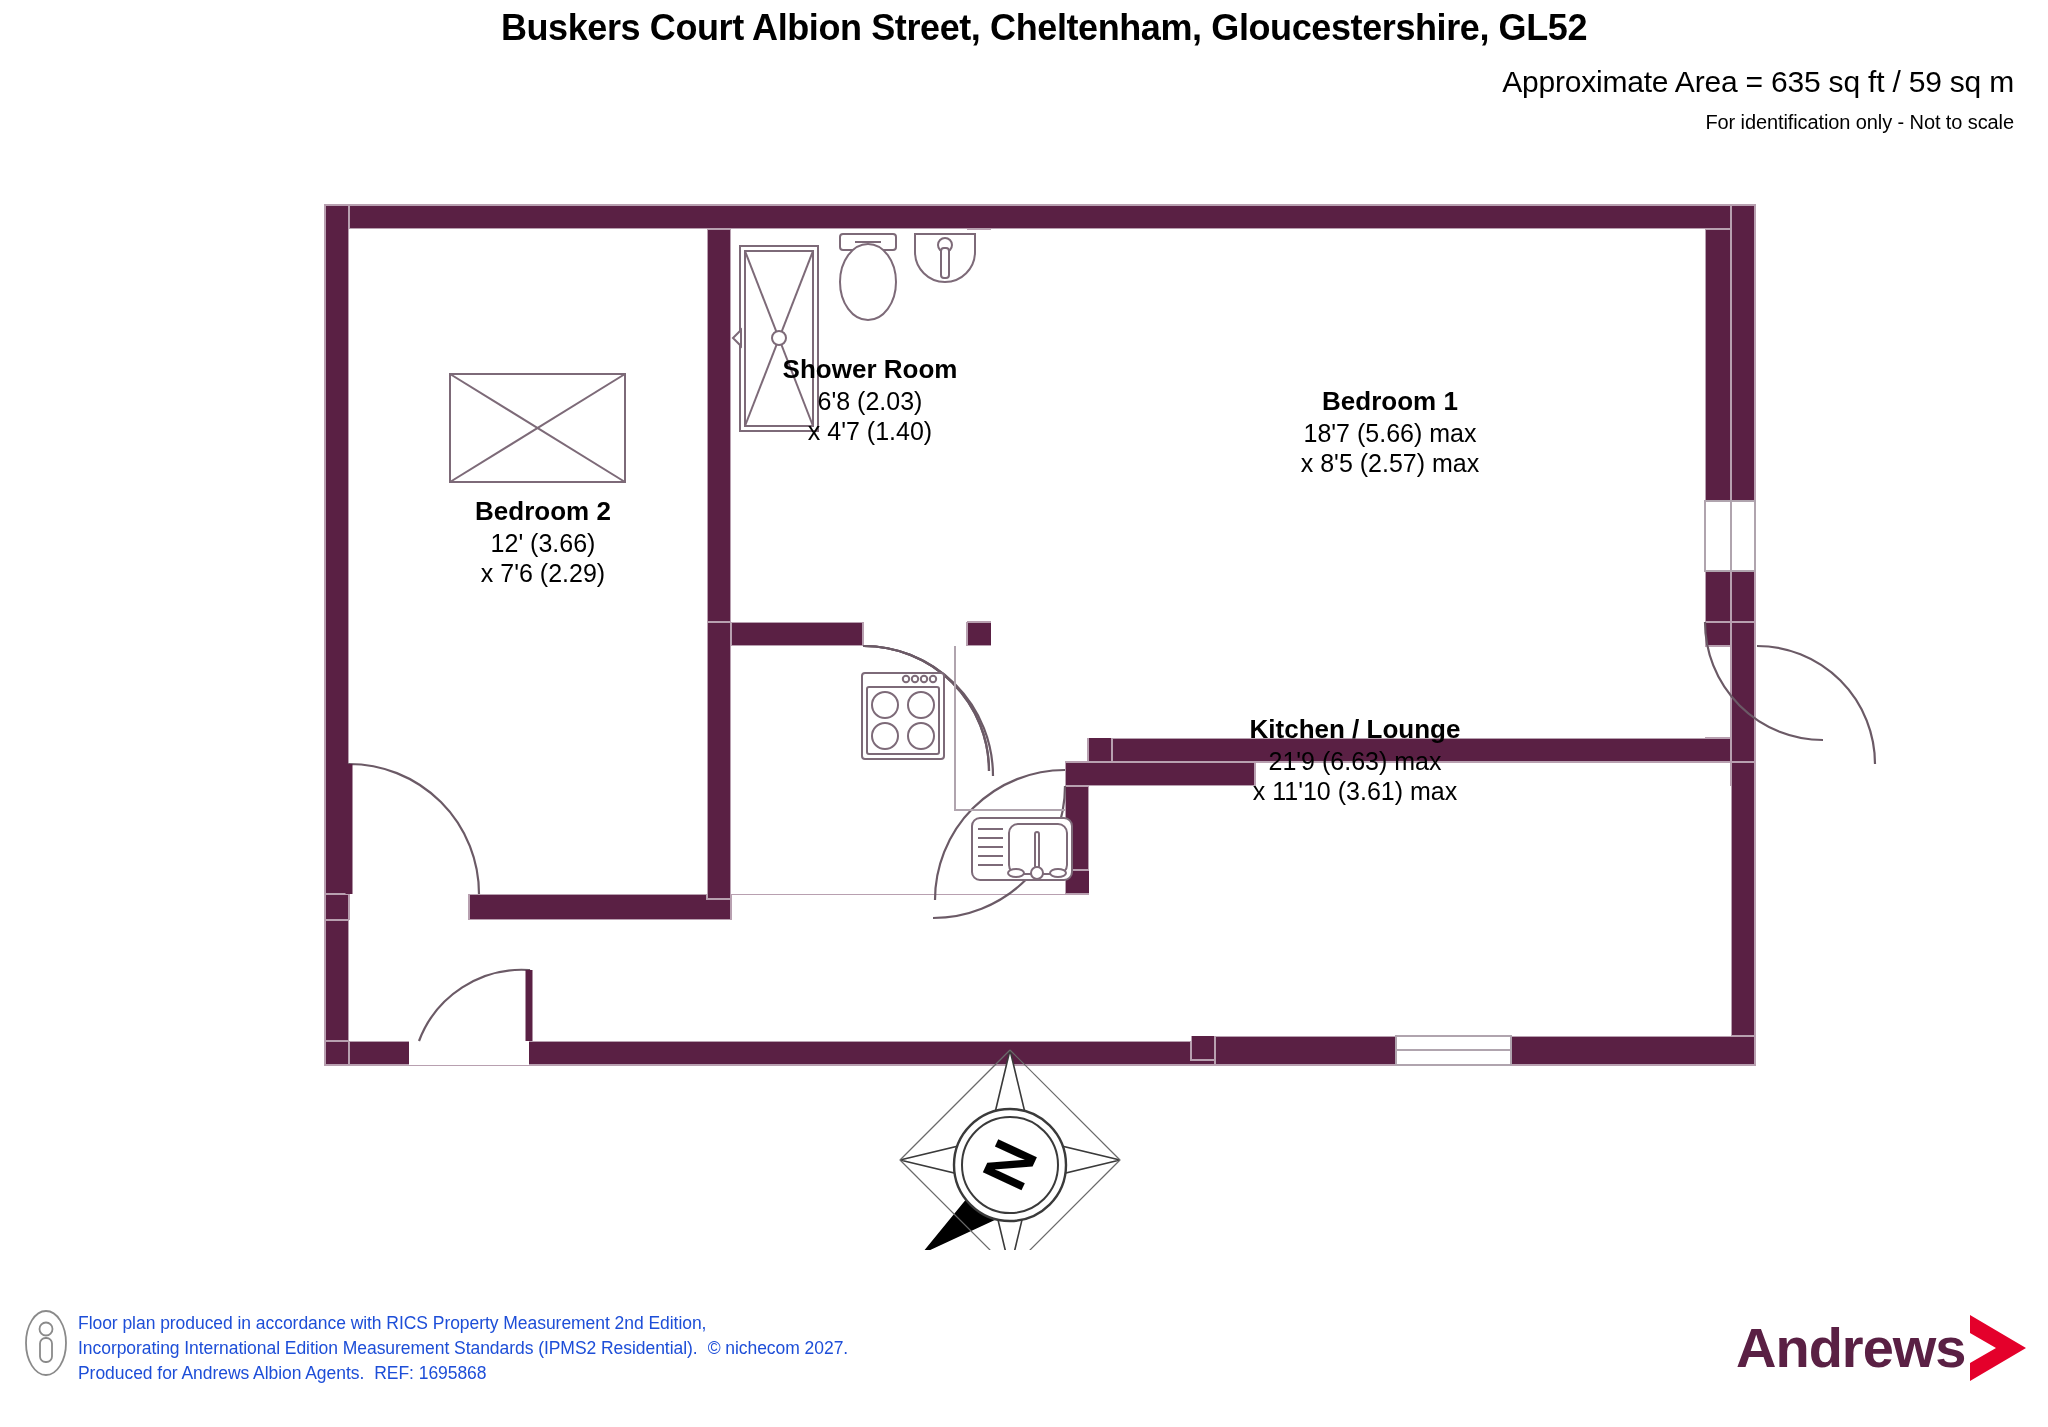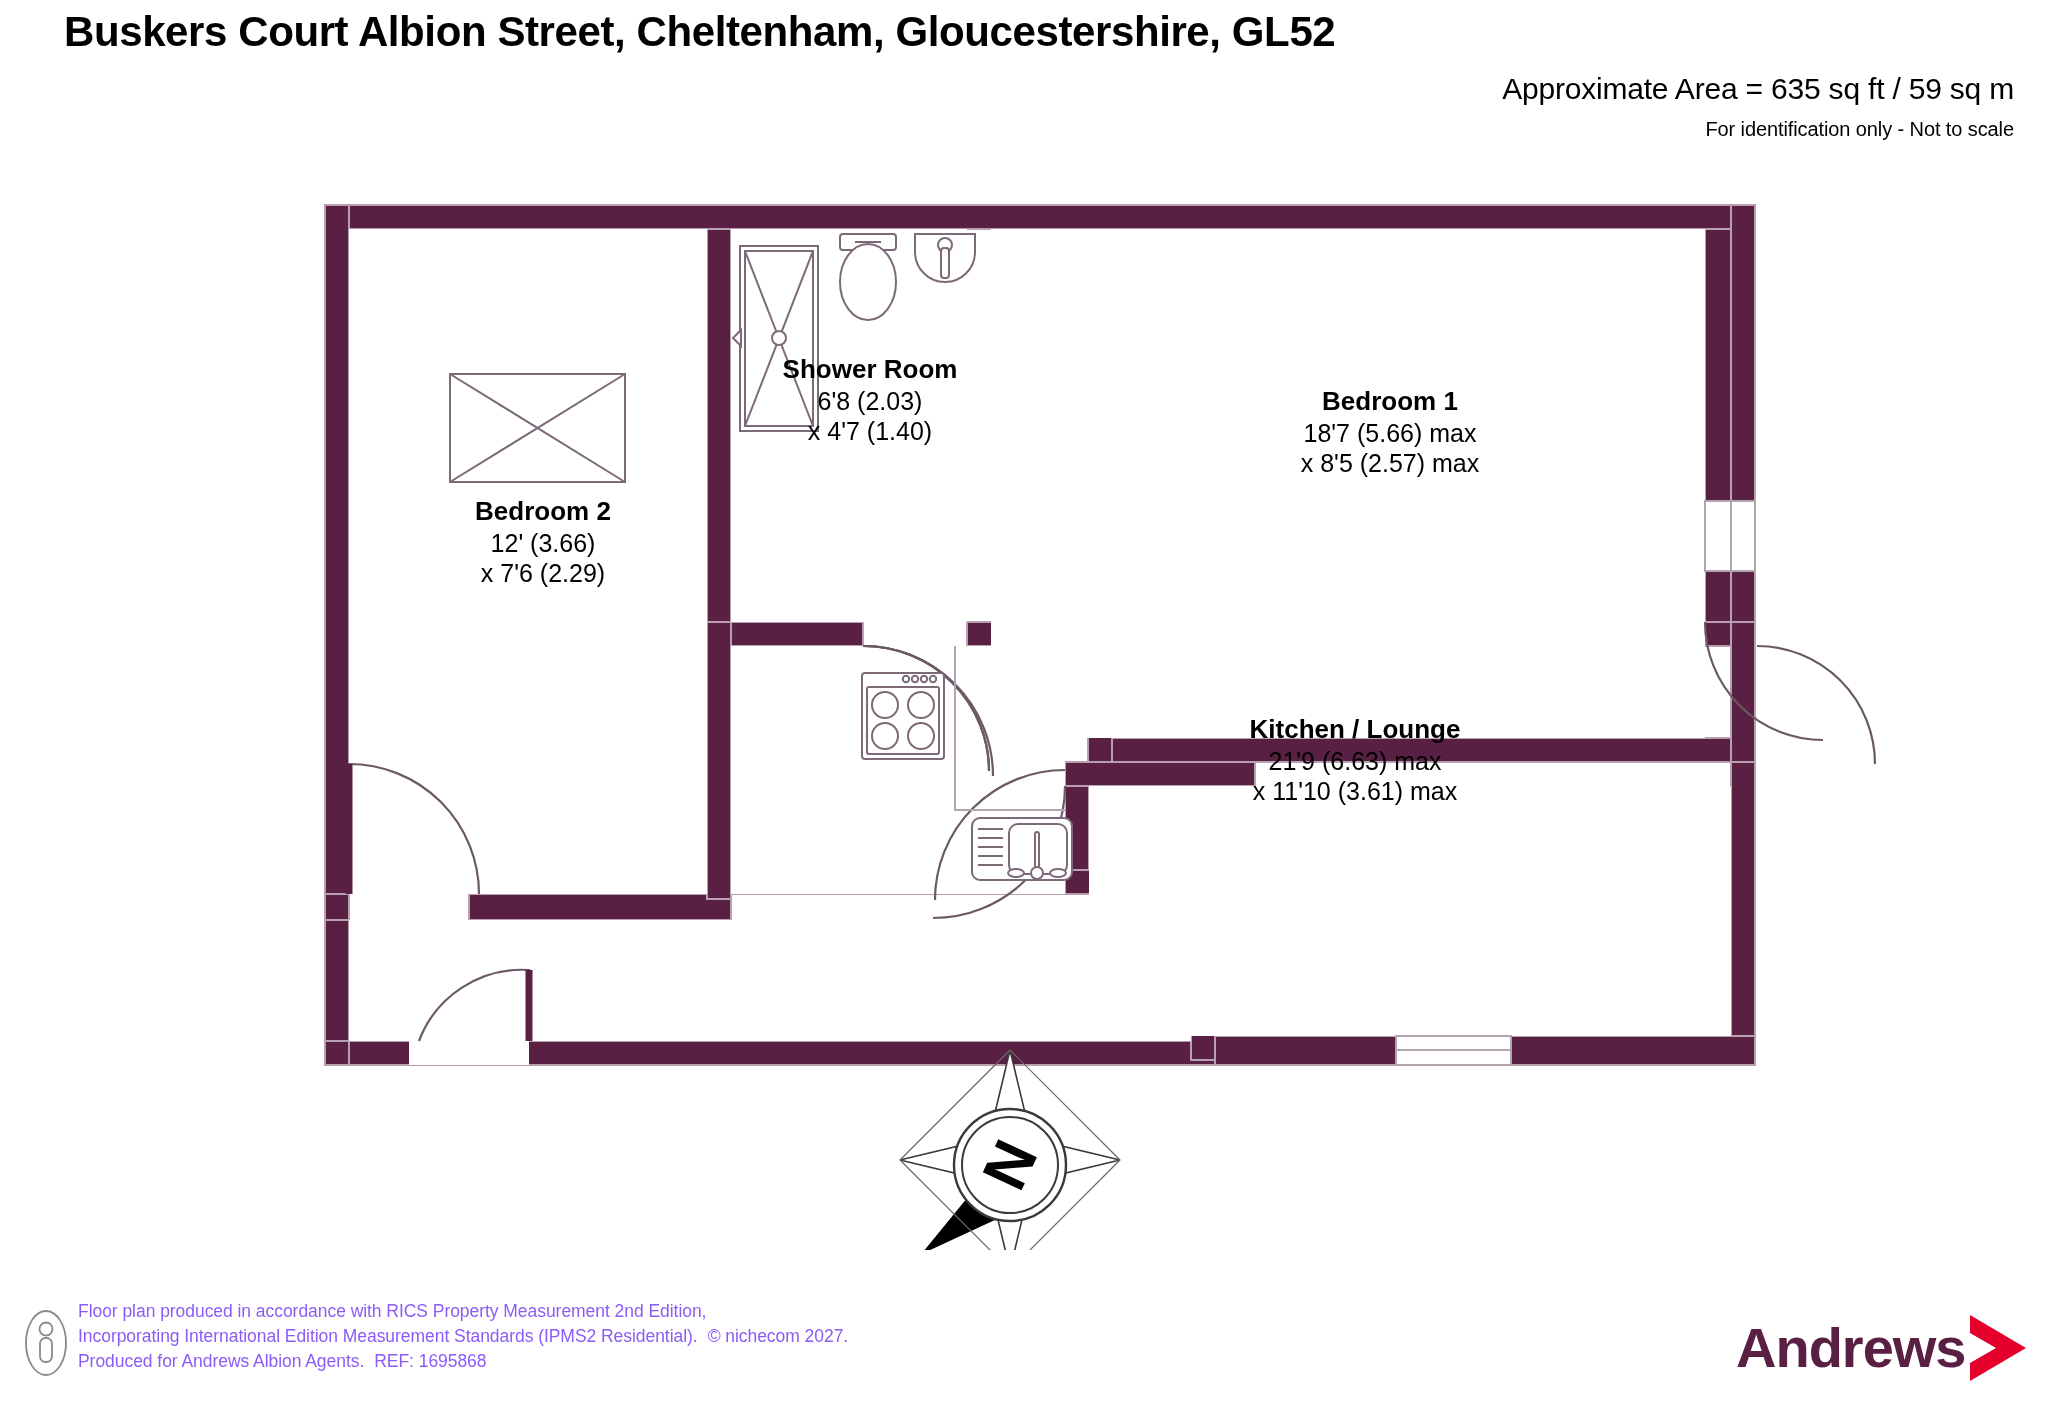--- a/index.html
+++ b/index.html
@@ -16,21 +16,22 @@
   }
 
   
   #header {
     position: absolute;
     left: 0; top: 0;
     width: 2048px;
     padding: 8px 24px 0 24px;
   }
   #plan-title {
-    font-size: 42px;
+    text-align: center;
+    font-size: 36px;
     font-weight: bold;
     letter-spacing: -0.4px;
     line-height: 1.12;
     white-space: nowrap;
     margin: 0;
     padding-left: 40px;
   }
   #approx-area {
     text-align: right;
     font-size: 30px;
@@ -69,24 +70,24 @@
   }
 
   
   #footer {
     position: absolute;
     left: 0; bottom: 0;
     width: 2048px; height: 140px;
   }
   #footer-disclaimer {
     position: absolute;
-    left: 78px; top: 12px;
+    left: 78px; top: 24px;
     font-size: 17.5px;
     line-height: 1.42;
-    color: #8b5cf6;
+    color: #1d4ed8;
     letter-spacing: -0.05px;
     white-space: nowrap;
   }
   #footer-disclaimer .ln { display: block; }
   #rics-icon {
     position: absolute;
     left: 24px; top: 22px;
     width: 44px; height: 68px;
   }
   #andrews-logo {

